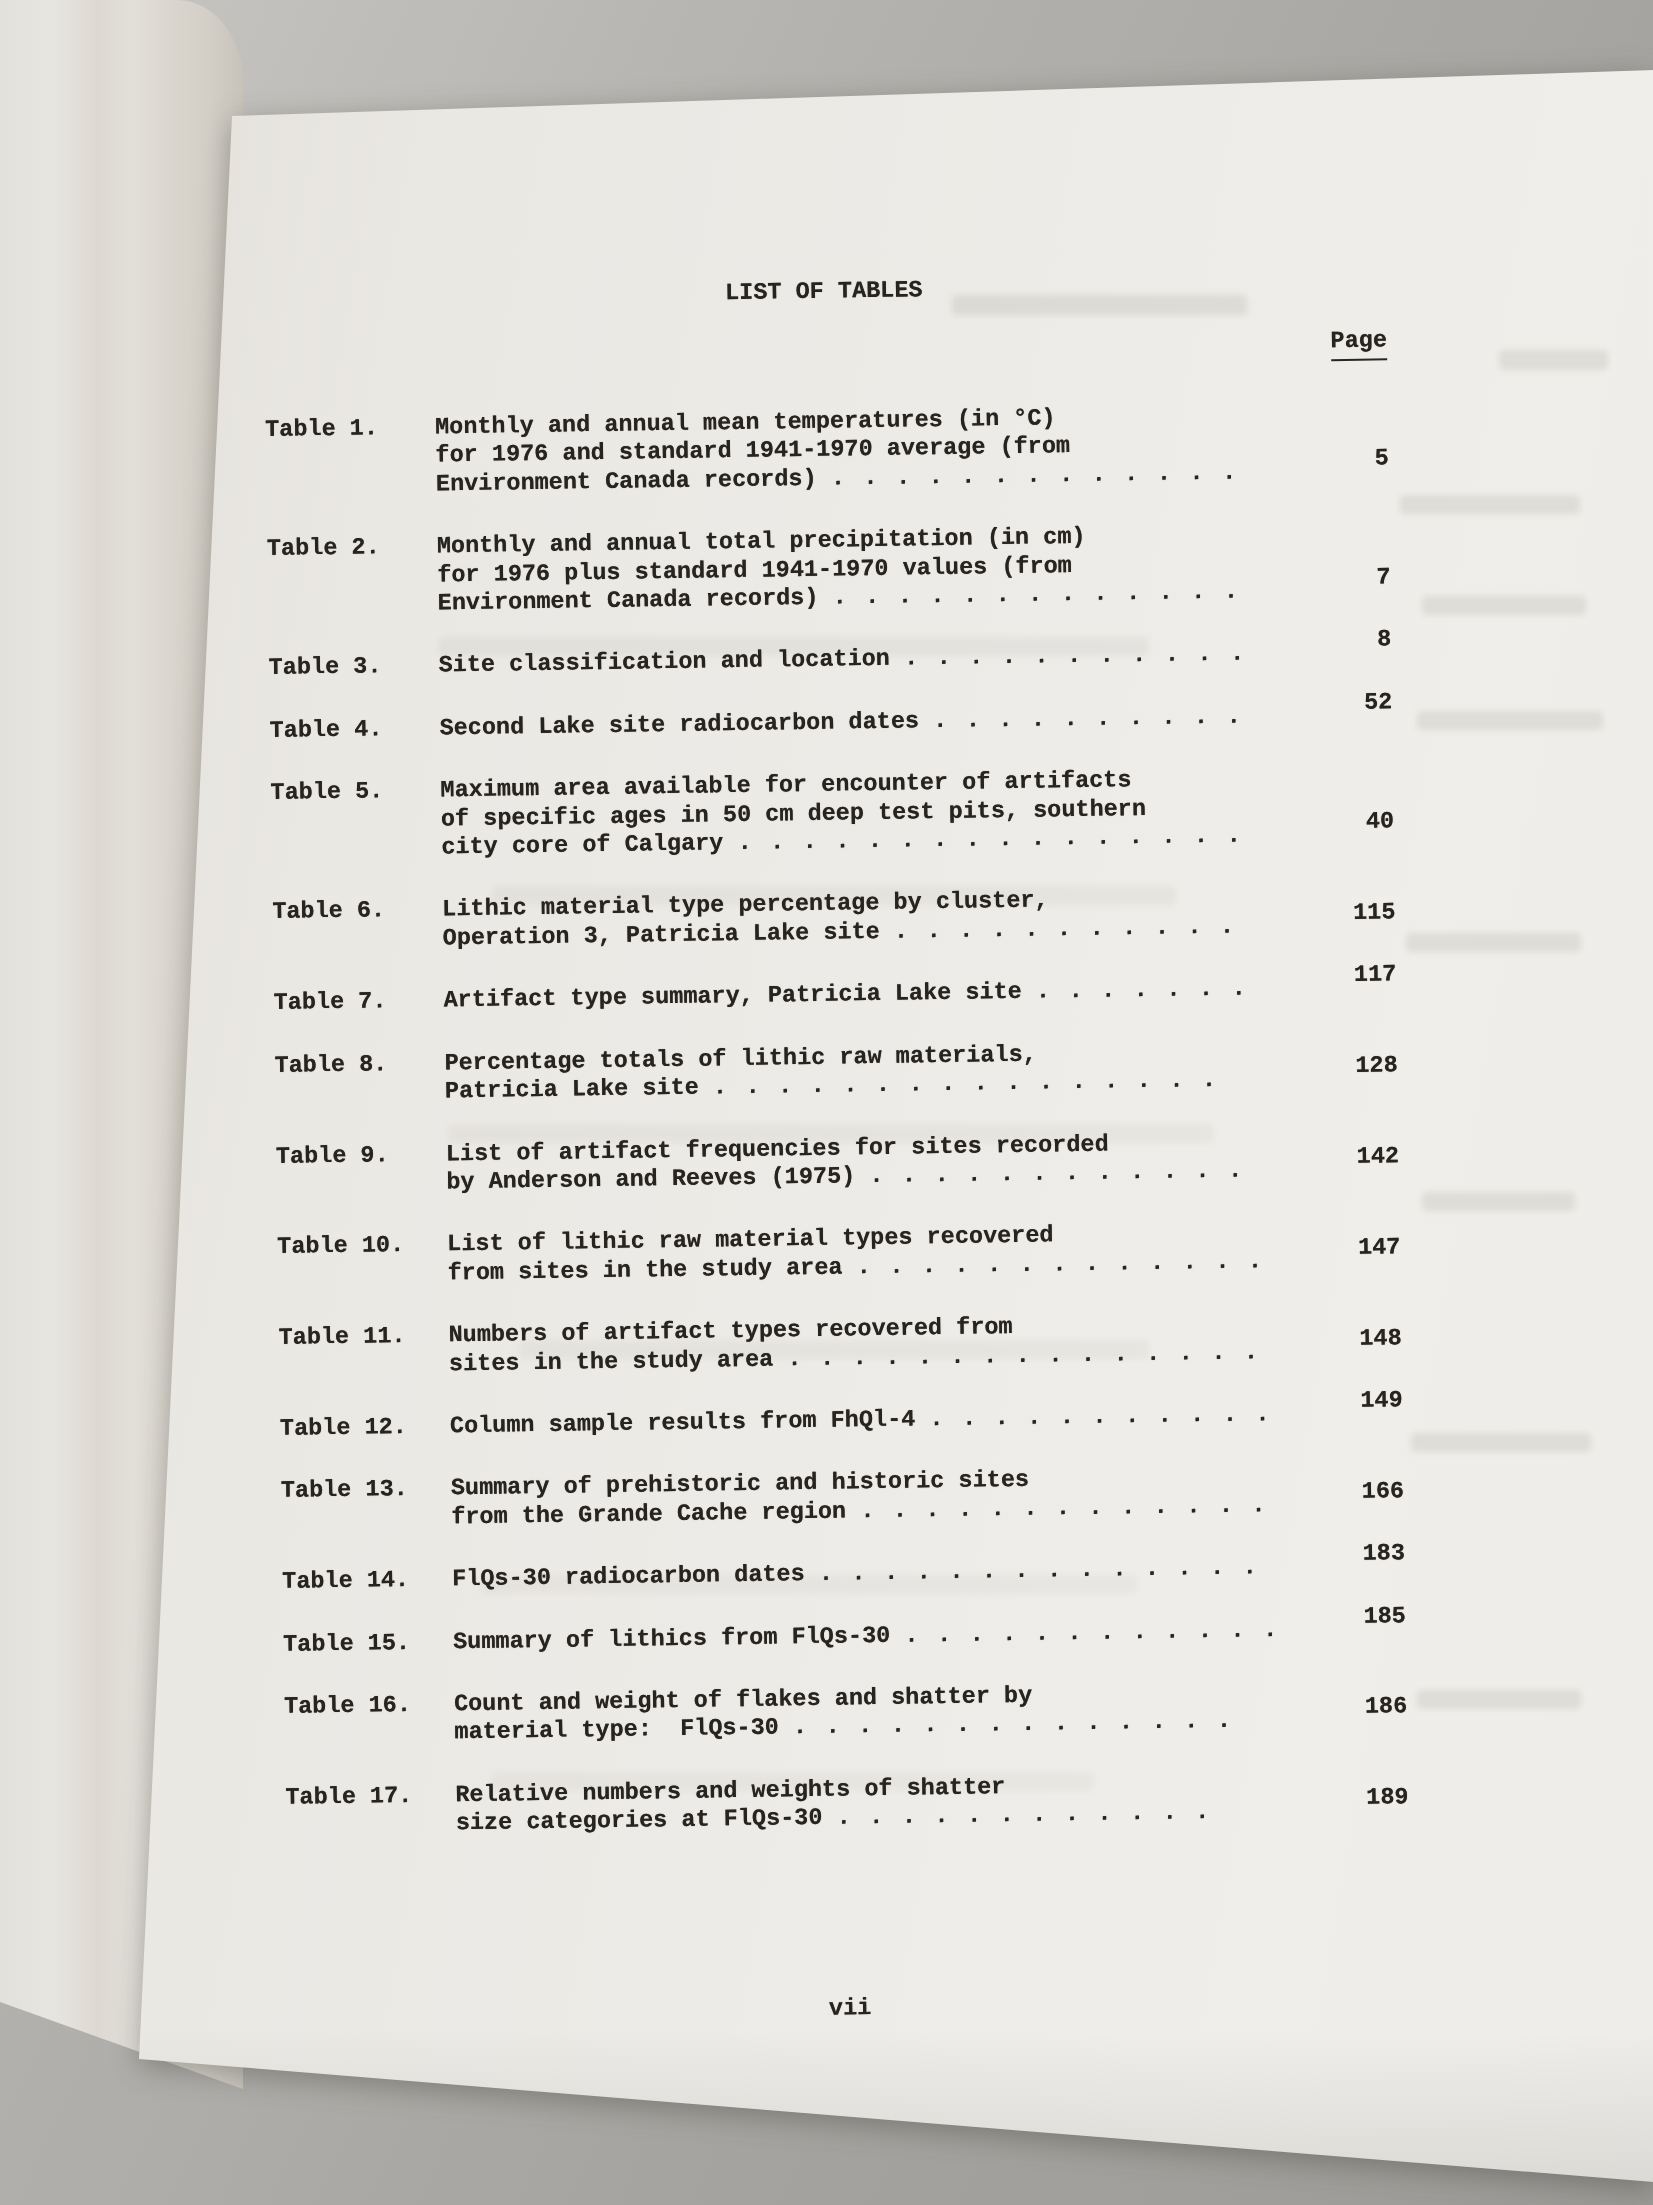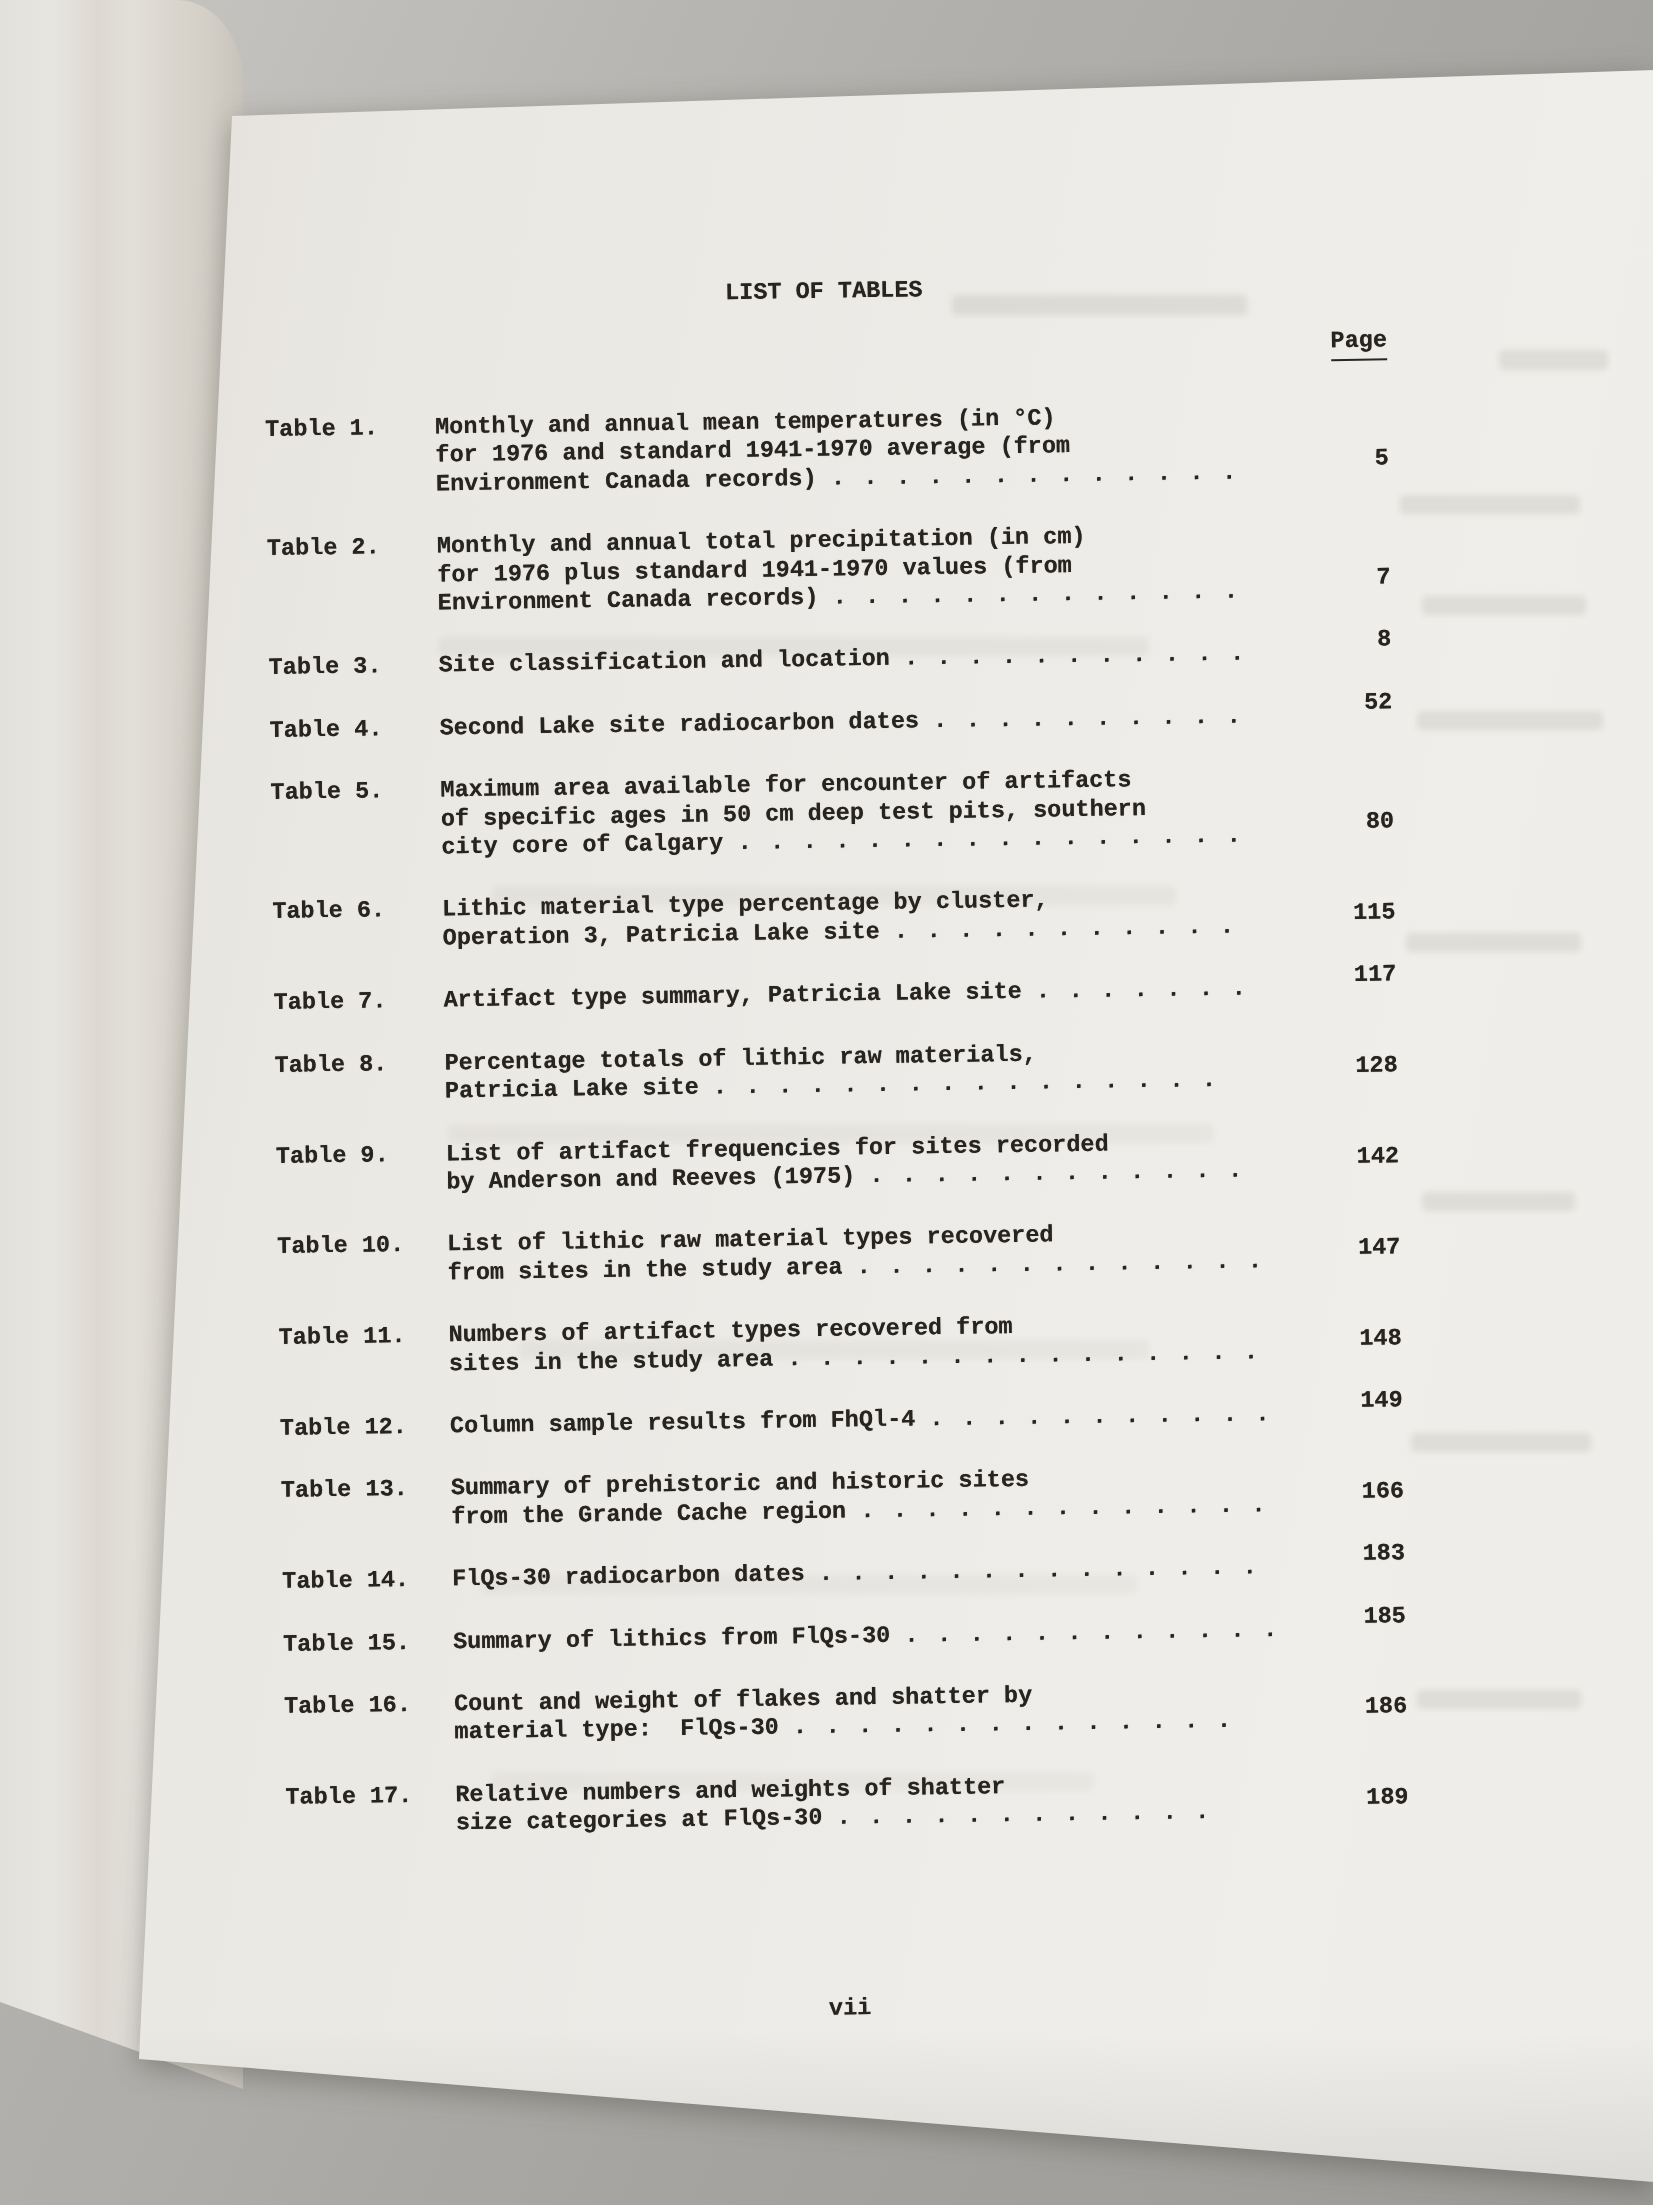--- a/index.html
+++ b/index.html
@@ -120,21 +120,21 @@
     <span class="pnum" style="top: -12px; text-align: center;">52</span>
   </div>
 
   <div class="entry">
     <span class="label">Table 5.</span>
     <div class="desc">
               <div class="line">Maximum area available for encounter of artifacts</div>
               <div class="line">of specific ages in 50 cm deep test pits, southern</div>
               <div class="line">city core of Calgary<span class="dots">. . . . . . . . . . . . . . . .</span></div>
             </div>
-    <span class="pnum" style="top: 45px;">80</span>
+    <span class="pnum" style="top: 45px;">40</span>
   </div>
 
   <div class="entry">
     <span class="label">Table 6.</span>
     <div class="desc">
               <div class="line">Lithic material type percentage by cluster,</div>
               <div class="line">Operation 3, Patricia Lake site<span class="dots">. . . . . . . . . . .</span></div>
             </div>
     <span class="pnum" style="top: 16.4px;">115</span>
   </div>

